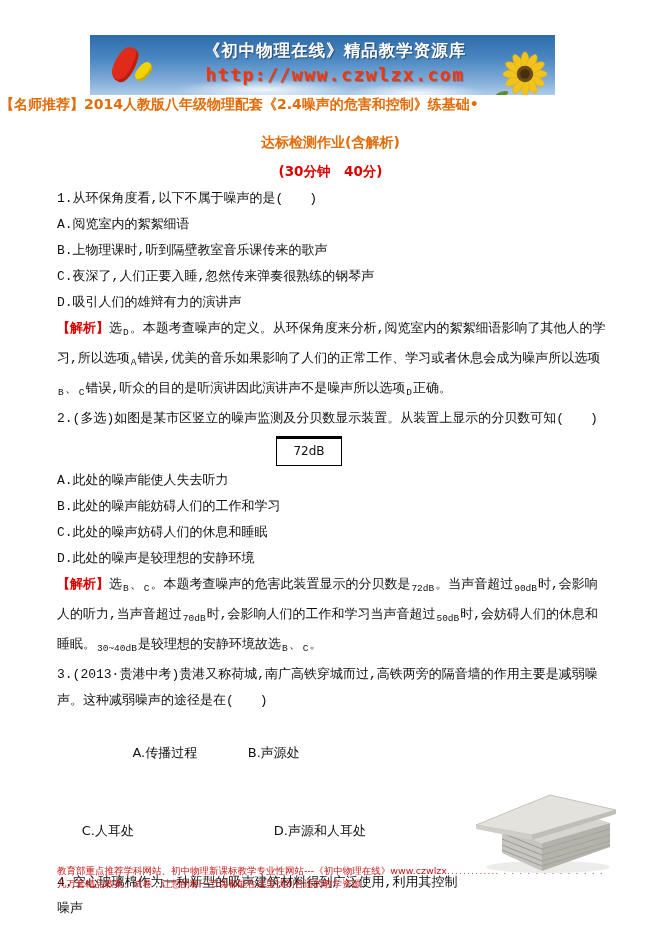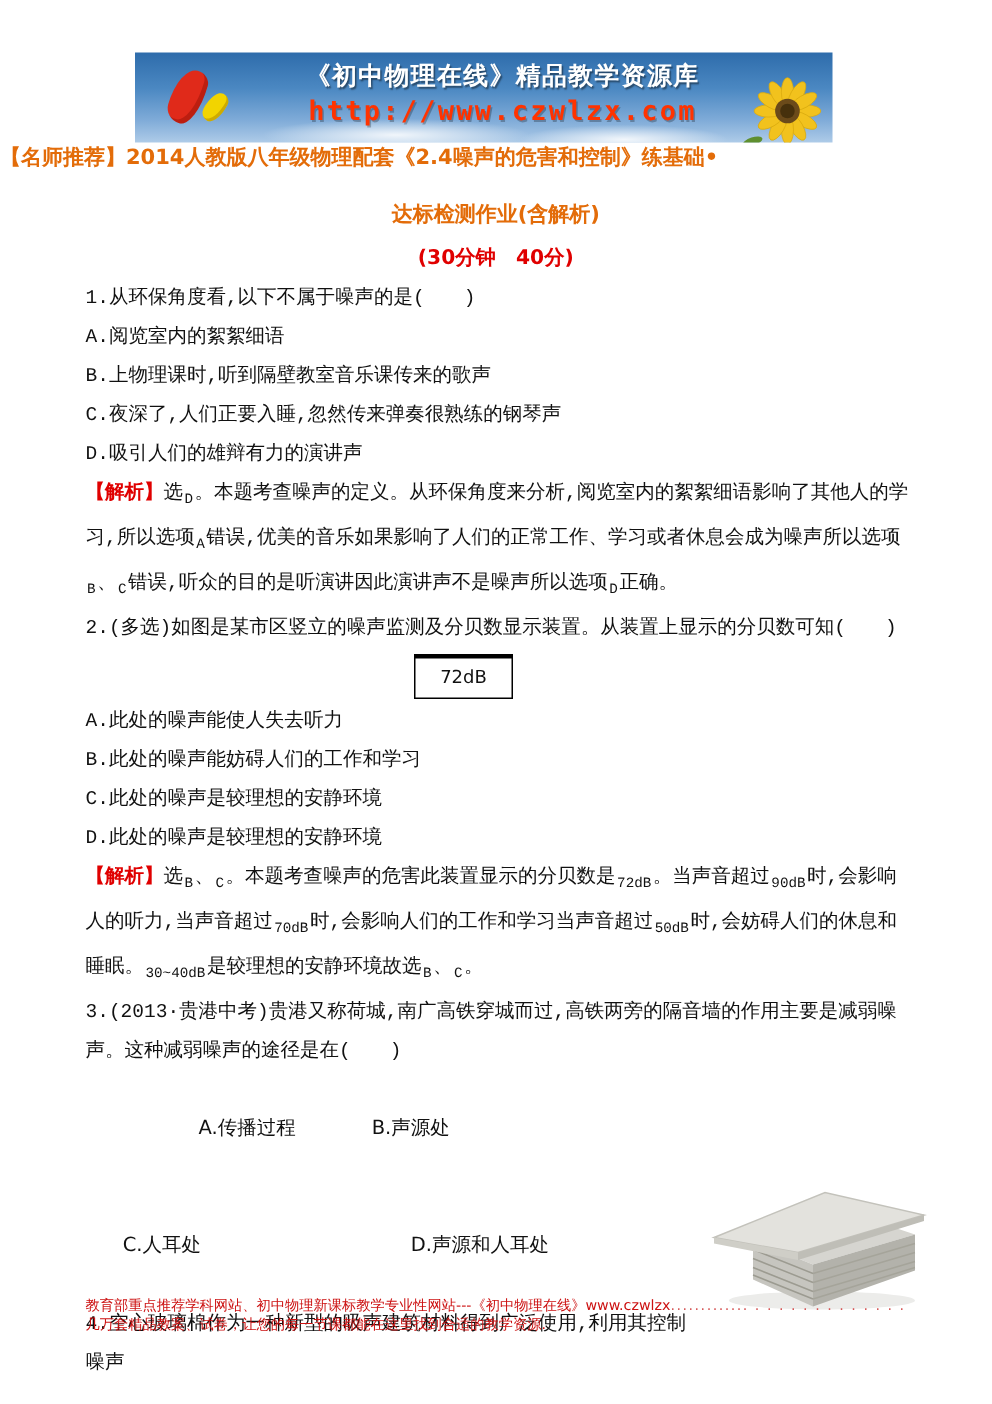--- a/index.html
+++ b/index.html
@@ -105,21 +105,21 @@
     <p>C.夜深了,人们正要入睡,忽然传来弹奏很熟练的钢琴声</p>
     <p>D.吸引人们的雄辩有力的演讲声</p>
     <p><span class="alabel">【解析】</span><span><span>选</span><span class="sub">D</span><span>。本题考查噪声的定义。从环保角度来分析,阅览室内的絮絮细语影响了其他人的学习,所以选项</span><span class="sub">A</span><span>错误,优美的音乐如果影响了人们的正常工作、学习或者休息会成为噪声所以选项</span><span class="sub">B</span><span>、</span><span class="sub">C</span><span>错误,听众的目的是听演讲因此演讲声不是噪声所以选项</span><span class="sub">D</span><span>正确。</span></span></p>
 
     <p>2.(多选)如图是某市区竖立的噪声监测及分贝数显示装置。从装置上显示的分贝数可知(　　)</p>
     <div class="meterwrap">
       <div class="meterbox">72dB</div>
     </div>
     <p>A.此处的噪声能使人失去听力</p>
     <p>B.此处的噪声能妨碍人们的工作和学习</p>
-    <p>C.此处的噪声是较理想的安静环境</p>
+    <p>C.此处的噪声妨碍人们的休息和睡眠</p>
     <p>D.此处的噪声是较理想的安静环境</p>
     <p><span class="alabel">【解析】</span><span><span>选</span><span class="sub">B</span><span>、</span><span class="sub">C</span><span>。本题考查噪声的危害此装置显示的分贝数是</span><span class="sub">72dB</span><span>。当声音超过</span><span class="sub">90dB</span><span>时,会影响人的听力,当声音超过</span><span class="sub">70dB</span><span>时,会影响人们的工作和学习当声音超过</span><span class="sub">50dB</span><span>时,会妨碍人们的休息和睡眠。</span><span class="sub">30~40dB</span><span>是较理想的安静环境故选</span><span class="sub">B</span><span>、</span><span class="sub">C</span><span>。</span></span></p>
 
     <p>3.(2013·贵港中考)贵港又称荷城,南广高铁穿城而过,高铁两旁的隔音墙的作用主要是减弱噪声。这种减弱噪声的途径是在(　　)</p>
     <div class="optrow">
       <span class="colA">A.传播过程</span><span>B.声源处</span>
     </div>
     <div class="optrow">
       <span class="colC">C.人耳处</span><span>D.声源和人耳处</span>
     </div>

